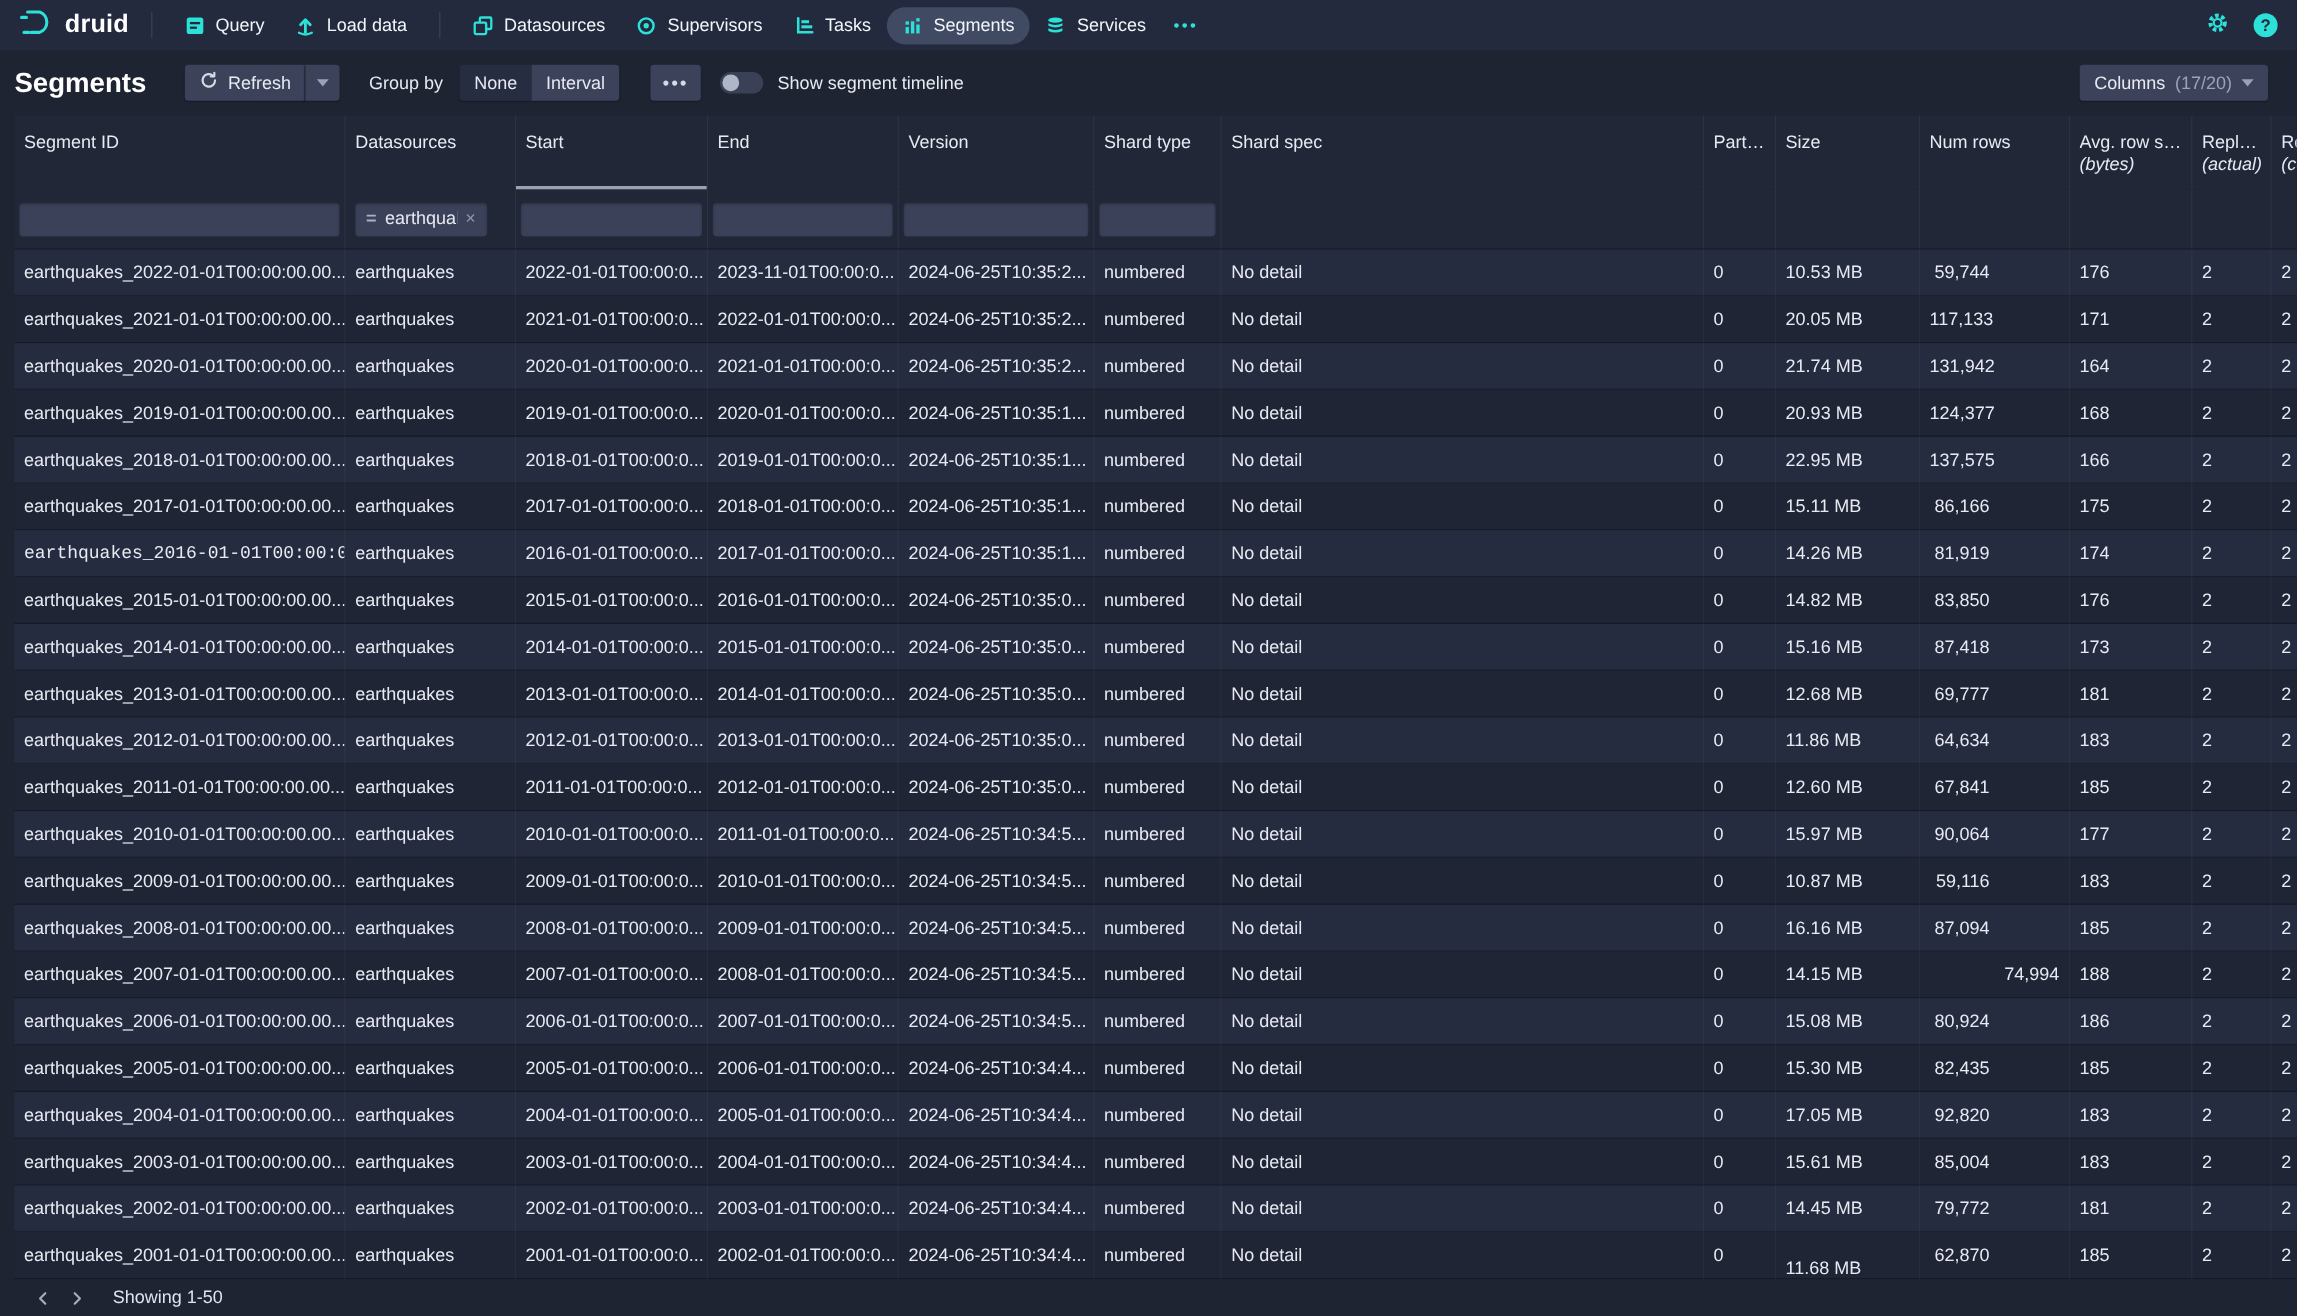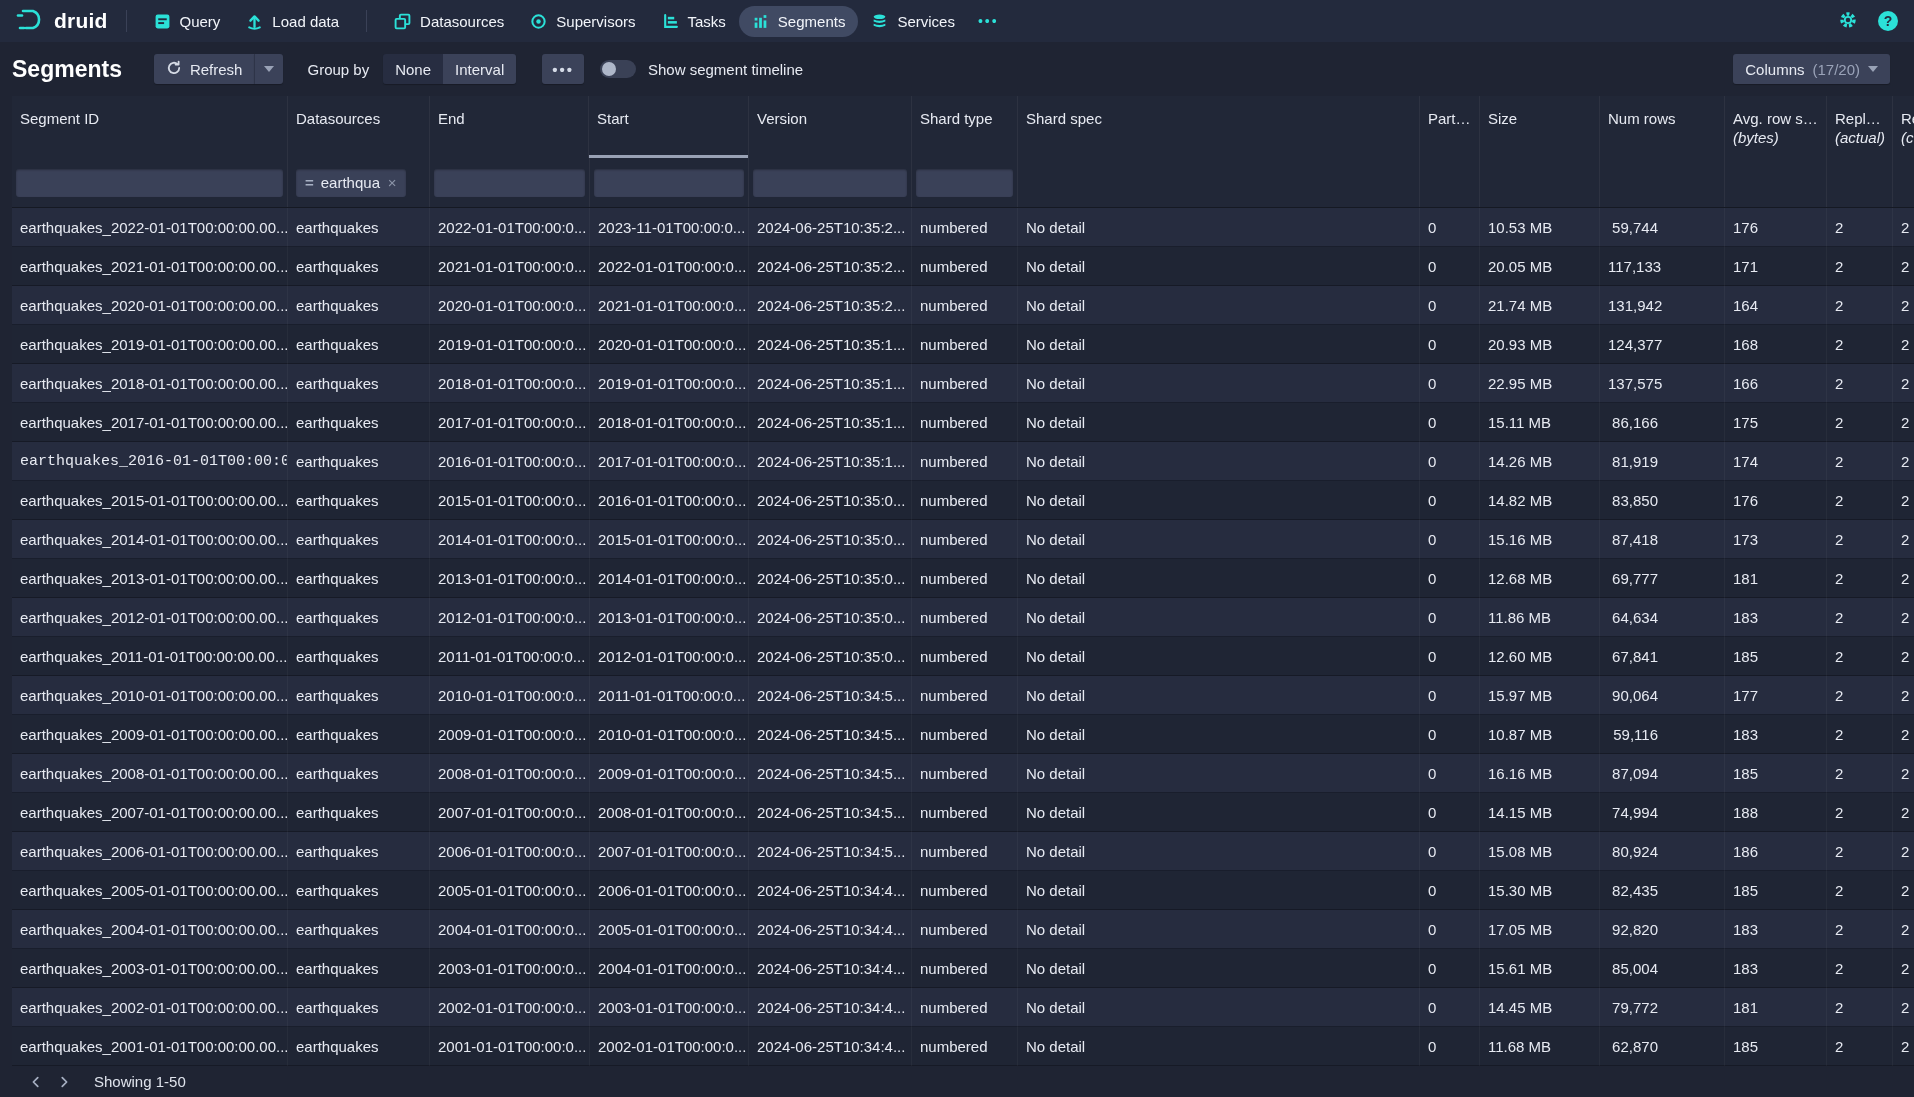--- a/index.html
+++ b/index.html
@@ -231,25 +231,25 @@
 </div>
 
 <div class="table-wrap">
   <div class="thead" id="thead">
       <div class="th" style="width: 276px;">
         <div class="h1">Segment ID</div>
       </div>
       <div class="th" style="width: 142px;">
         <div class="h1">Datasources</div>
       </div>
+      <div class="th sorted" style="width: 160px;">
+        <div class="h1">Start</div>
+      </div>
       <div class="th" style="width: 159px;">
         <div class="h1">End</div>
-      </div>
-      <div class="th sorted" style="width: 160px;">
-        <div class="h1">Start</div>
       </div>
       <div class="th" style="width: 163px;">
         <div class="h1">Version</div>
       </div>
       <div class="th" style="width: 106px;">
         <div class="h1">Shard type</div>
       </div>
       <div class="th" style="width: 402px;">
         <div class="h1">Shard spec</div>
       </div>
@@ -943,21 +943,21 @@
         </div>
         <div class="cell" style="width: 402px;">
           <span>No detail</span>
         </div>
         <div class="cell" style="width: 60px;">
           <span>0</span>
         </div>
         <div class="cell" style="width: 120px;">
           <span>14.15 MB</span>
         </div>
-        <div class="cell" style="width: 125px;">
+        <div class="cell" style="width: 125px; justify-content: flex-end;">
           <span class="numval">74,994</span>
         </div>
         <div class="cell" style="width: 102px;">
           <span>188</span>
         </div>
         <div class="cell" style="width: 66px;">
           <span>2</span>
         </div>
         <div class="cell" style="width: 120px;">
           <span>2</span>
@@ -1186,21 +1186,21 @@
         </div>
         <div class="cell" style="width: 106px;">
           <span>numbered</span>
         </div>
         <div class="cell" style="width: 402px;">
           <span>No detail</span>
         </div>
         <div class="cell" style="width: 60px;">
           <span>0</span>
         </div>
-        <div class="cell" style="width: 120px;">
+        <div class="cell" style="width: 120px; align-items: flex-end;">
           <span>11.68 MB</span>
         </div>
         <div class="cell" style="width: 125px;">
           <span class="numval">62,870</span>
         </div>
         <div class="cell" style="width: 102px;">
           <span>185</span>
         </div>
         <div class="cell" style="width: 66px;">
           <span>2</span>

